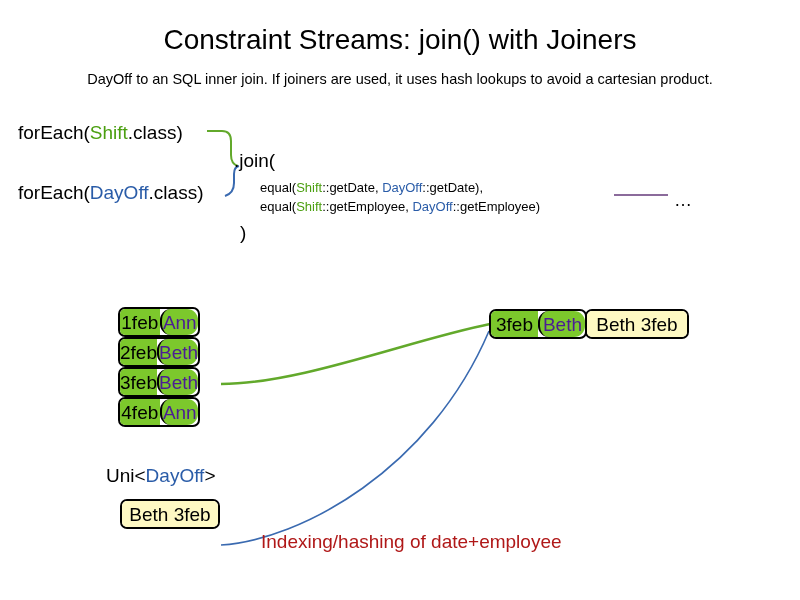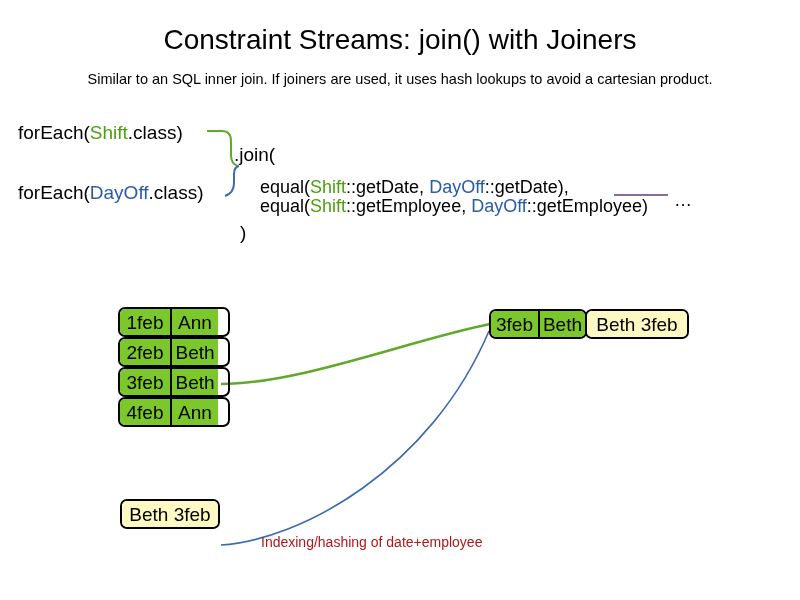--- a/index.html
+++ b/index.html
@@ -46,24 +46,24 @@
 
   
   .code-line {
     font-size: 19px;
     line-height: 24px;
     white-space: nowrap;
     color: #000000;
   }
   #foreach-shift { left: 18px; top: 121px; }
   #foreach-dayoff { left: 18px; top: 181px; }
-  #join-open { left: 234px; top: 143px; }
+  #join-open { left: 234px; top: 149px; }
   #join-close { left: 240px; top: 221px; }
   .join-arg {
-    font-size: 18px;
+    font-size: 13px;
     line-height: 19px;
     white-space: nowrap;
     color: #000000;
   }
   #join-arg-1 { left: 260px; top: 178px; }
   #join-arg-2 { left: 260px; top: 197px; }
   #ellipsis {
     left: 674px; top: 190px;
     font-size: 18px;
     line-height: 20px;
@@ -99,46 +99,46 @@
     align-items: center;
     justify-content: center;
     font-size: 19px;
     line-height: 19px;
     white-space: nowrap;
     box-sizing: border-box;
   }
   .cell-green { background: #7cc82c; }
   .cell-blue  { background: #fef9c3; }
   .cell-date  { color: #000000; }
-  .cell-name  { color: #000000; }
+  .cell-name  { color: #4c1d95; border-radius: 11px; }
   .cell-plain { color: #000000; }
   .divider { border-left: 2px solid #000000; }
 
   #shift-rows { left: 118px; top: 307px; }
-  #shift-rows .row { width: 112px; }
+  #shift-rows .row { width: 82px; }
   #shift-rows .cell-date { width: 50px; }
   #shift-rows .cell-name { width: 48px; }
 
   #dayoff-rows { left: 120px; top: 499px; }
   #dayoff-rows .row { width: 100px; }
   #dayoff-rows .cell { width: 100%; }
 
   
   #bi-box { left: 489px; top: 309px; display: flex; align-items: stretch; }
   #bi-box .row { height: 30px; }
   #bi-green { width: 98px; }
   #bi-green .cell-date { width: 48px; }
   #bi-green .cell-name { width: 48px; }
   #bi-blue { width: 104px; margin-left: -2px; }
   #bi-blue .cell { width: 100%; }
 
   
   #annotation {
     left: 261px; top: 530px;
-    font-size: 14px;
+    font-size: 19px;
     line-height: 24px;
     color: #b01818;
     white-space: nowrap;
   }
 </style>
 </head>
 <body>
 
 <div id="slide">
 
@@ -149,21 +149,21 @@
     <path d="M 225 196 Q 234 193 234 183 L 234 174 Q 234 167 239 166" fill="none" stroke="#3a6ab0" stroke-width="2"></path>
 
     <line x1="614" y1="195" x2="668" y2="195" stroke="#8b6b9b" stroke-width="2"></line>
 
     <path d="M 221 384 C 300 384 410 340 490 324" fill="none" stroke="#62a92b" stroke-width="2.5"></path>
 
     <path d="M 221 545 C 300 540 430 470 489 331" fill="none" stroke="#3a6ab0" stroke-width="1.6"></path>
   </svg>
 
   <div class="abs" id="title">Constraint Streams: join() with Joiners</div>
-  <div class="abs" id="subtitle">Similar to an SQL inner join. If joiners are used, it uses hash lookups to avoid a cartesian product.</div>
+  <div class="abs" id="subtitle">DayOff to an SQL inner join. If joiners are used, it uses hash lookups to avoid a cartesian product.</div>
 
   <div class="abs code-line" id="foreach-dayoff"><span>forEach(</span><span class="tok-dayoff">DayOff</span><span>.class)</span></div>
 
   <div class="abs code-line" id="foreach-shift"><span>forEach(</span><span class="tok-shift">Shift</span><span>.class)</span></div>
 
   <div class="abs code-line" id="join-open">.join(</div>
 
   <div class="abs join-arg" id="join-arg-1"><span>equal(</span><span class="tok-shift">Shift</span><span>::getDate, </span><span class="tok-dayoff">DayOff</span><span>::getDate),</span></div>
 
   <div class="abs join-arg" id="join-arg-2"><span>equal(</span><span class="tok-shift">Shift</span><span>::getEmployee, </span><span class="tok-dayoff">DayOff</span><span>::getEmployee)</span></div>
@@ -196,20 +196,21 @@
   <div class="abs" id="bi-box">
     <div class="row" id="bi-green">
       <div class="cell cell-green cell-date">3feb</div>
       <div class="cell cell-green cell-name divider">Beth</div>
     </div>
     <div class="row" id="bi-blue">
       <div class="cell cell-blue cell-plain">Beth 3feb</div>
     </div>
   </div>
 
+  <div class="abs stream-label" id="label-uni-dayoff"><span>Uni&lt;</span><span class="tok-dayoff">DayOff</span><span>&gt;</span></div>
 
   <div class="abs" id="dayoff-rows">
     <div class="row">
       <div class="cell cell-blue cell-plain">Beth 3feb</div>
     </div>
   </div>
 
   <div class="abs" id="annotation">
     <div>Indexing/hashing of date+employee</div>
   </div>

